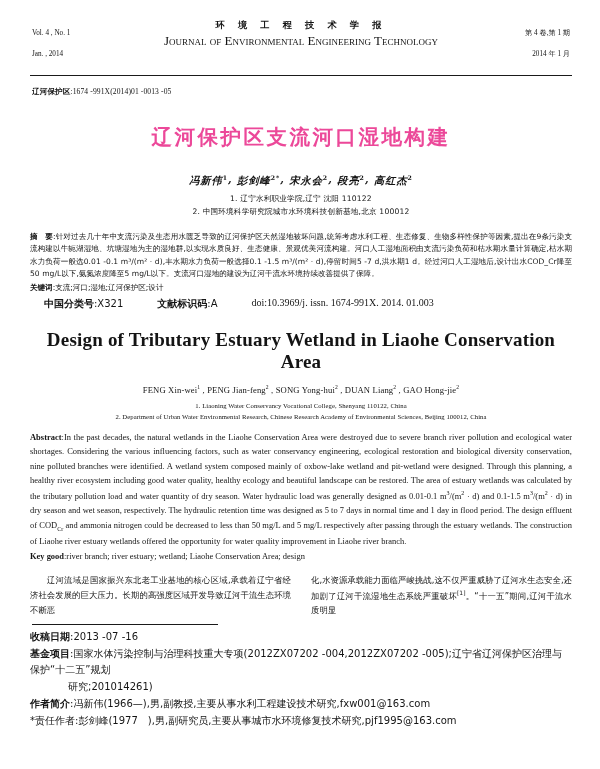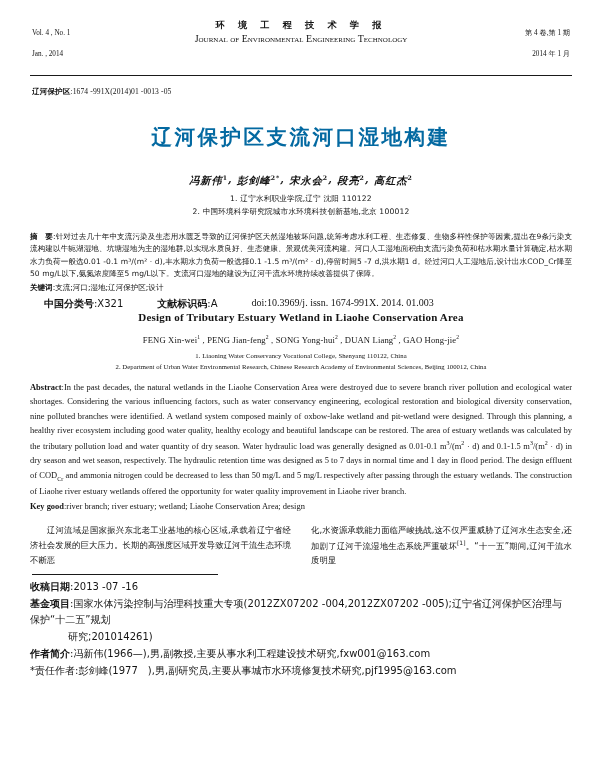--- a/index.html
+++ b/index.html
@@ -44,21 +44,21 @@
   }
   .mast-cn {
     font-family: "DejaVu Sans", sans-serif;
     font-size: 9.2px;
     letter-spacing: 5px;
     font-weight: 600;
     display: block;
     margin-bottom: 1px;
   }
   .mast-en {
-    font-size: 10px;
+    font-size: 13px;
     display: block;
     font-variant: small-caps;
   }
   .rule {
     border: 0;
     border-top: 1.1px solid #1a1a1a;
     margin: 5px 0 0 0;
   }
 
   
@@ -75,21 +75,21 @@
   }
 
   
   .cn-title {
     text-align: center;
     font-family: Liberation Serif, serif;
     font-weight: 700;
     font-size: 20.5px;
     letter-spacing: 2.5px;
     margin-top: 26px;
-    color: #0369a1;
+    color: #ec4899;
   }
 
   
   .cn-authors {
     text-align: center;
     font-family: "DejaVu Serif", serif;
     font-size: 10.2px;
     font-weight: 600;
     margin-top: 22px;
     letter-spacing: 1px;
@@ -133,21 +133,22 @@
   }
   .cn-class .doi {
     font-family: "Liberation Serif", serif;
   }
 
   
   .en-title {
     text-align: center;
     font-family: "Liberation Serif", serif;
     font-weight: 700;
-    font-size: 11px;
+    font-size: 19px;
+    margin-top: 18px;
     letter-spacing: 0.2px;
   }
   .en-authors {
     text-align: center;
     font-size: 8.6px;
     margin-top: 11px;
     letter-spacing: 0.15px;
   }
   .en-authors sup { font-size: 5.6px; }
   .en-affil {

